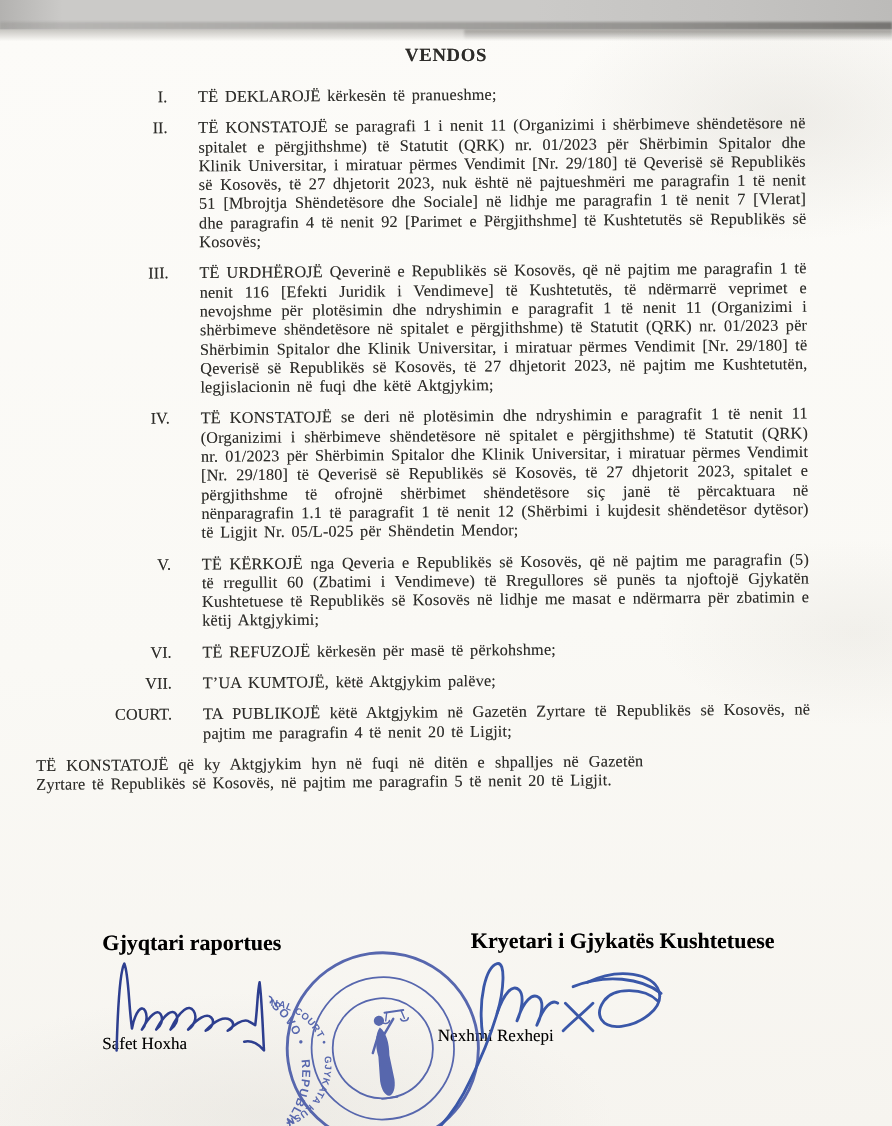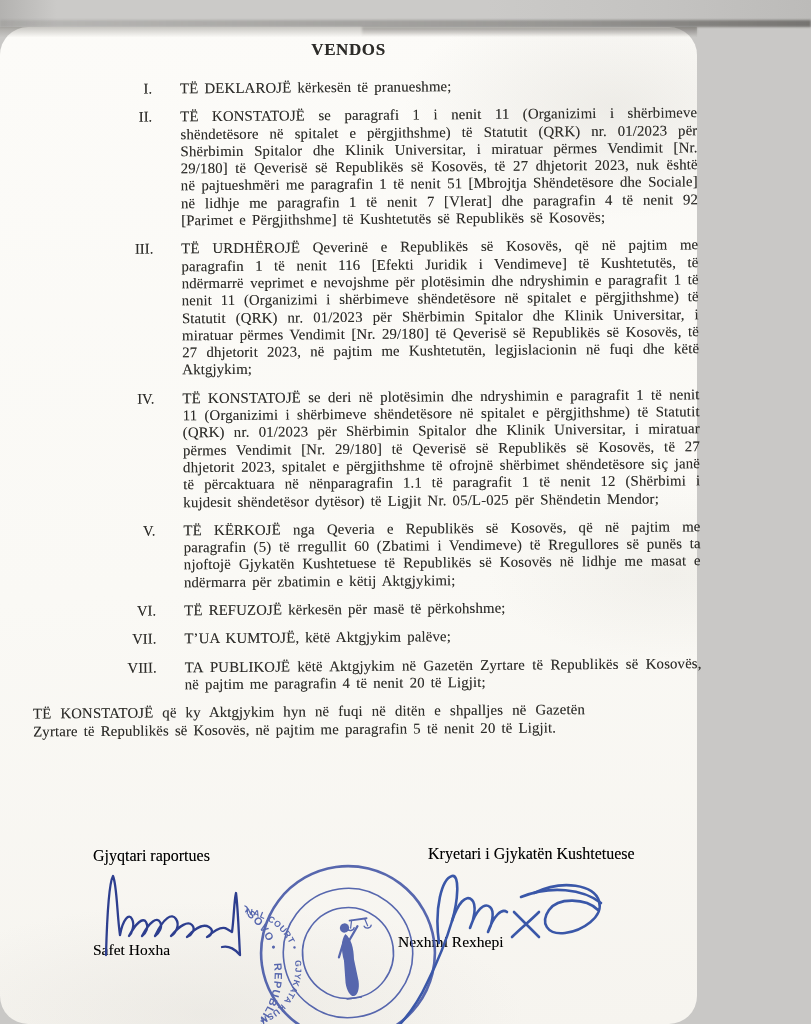--- a/index.html
+++ b/index.html
@@ -13,27 +13,26 @@
     position:absolute;top:0;left:0;width:811px;height:27px;
     background:linear-gradient(to right,#b3b2b0 0%,#cbcac8 7%,#cbcac8 60%,#c4c3c1 82%,#bcbbb9 100%);
   }
   .scan-band::after{
     content:"";position:absolute;left:0;top:20px;width:100%;height:7px;
     background:linear-gradient(to right,rgba(90,88,84,.15),rgba(90,88,84,.45) 70%,rgba(60,58,54,.55));
     filter:blur(1px);
   }
   
   .paper{
-    position:absolute;top:27px;left:0;width:697px;height:997px;
+    position:absolute;top:27px;left:0;width:811px;height:997px;
     background:
       radial-gradient(ellipse 300px 160px at 88% 8%, rgba(205,202,194,.30), transparent 70%),
       radial-gradient(ellipse 260px 120px at 96% 55%, rgba(210,207,199,.22), transparent 70%),
       radial-gradient(ellipse 420px 150px at 30% 99%, rgba(206,203,196,.25), transparent 75%),
       linear-gradient(176deg,#fcfbf8 0%,#faf9f5 55%,#f6f4ef 100%);
-    border-radius: 28px;
   }
   .fold-shadow{
     position:absolute;top:0;left:0;width:100%;height:14px;
     background:linear-gradient(to bottom,rgba(120,117,110,.40),rgba(120,117,110,0) 75%);
   }
   .fold-shadow2{
     position:absolute;top:0;left:52%;width:48%;height:9px;
     background:linear-gradient(to bottom,rgba(80,78,74,.35),transparent);
     filter:blur(1.2px);
   }
@@ -57,21 +56,21 @@
     font-size:14.8px;line-height:17.3px;
   }
   .item-text{
     margin-left:28px;width:552px;text-align:justify;
     font-size:14.8px;line-height:17.3px;
     word-spacing:2.2px;letter-spacing:.15px;
   }
   
   .sig-area{position:absolute;left:0;top:818px;width:811px;height:206px;}
   .sig-title{
-    position:absolute;font-weight:normal;font-size:16px;
+    position:absolute;font-weight:bold;font-size:20px;
     text-shadow:0 0 .6px rgba(45,44,41,.5);white-space:nowrap;
   }
   .sig-title.left{left:93px;top:2px;}
   .sig-title.right{left:428px;top:0;}
   .sig-name{
     position:absolute;font-size:15.5px;white-space:nowrap;
     text-shadow:0 0 .5px rgba(45,44,41,.45);
   }
   .sig-name.left{left:93px;top:96px;}
   .sig-name.right{left:398px;top:88px;}
@@ -120,32 +119,32 @@
       </div>
       <div class="item">
         <div class="item-numeral">VI.</div>
         <div class="item-text">TË REFUZOJË kërkesën për masë të përkohshme;</div>
       </div>
       <div class="item">
         <div class="item-numeral">VII.</div>
         <div class="item-text">T’UA KUMTOJË, këtë Aktgjykim palëve;</div>
       </div>
       <div class="item">
-        <div class="item-numeral">VIII.</div>
+        <div class="item-numeral">COURT.</div>
         <div class="item-text">TA PUBLIKOJË këtë Aktgjykim në Gazetën Zyrtare të Republikës së Kosovës, në pajtim me paragrafin 4 të nenit 20 të Ligjit;</div>
       </div>
       <div class="item">
         <div class="item-text">TË KONSTATOJË që ky Aktgjykim hyn në fuqi në ditën e shpalljes në Gazetën Zyrtare të Republikës së Kosovës, në pajtim me paragrafin 5 të nenit 20 të Ligjit.</div>
       </div>
     </div>
   </div>
 
   <div class="sig-area">
     <div class="sig-title left">Gjyqtari raportues</div>
-    <div class="sig-title right">Kryetari i Gjykatën Kushtetuese</div>
+    <div class="sig-title right">Kryetari i Gjykatës Kushtetuese</div>
 
     <svg class="sig-svg left" width="175" height="104" viewBox="0 0 175 104">
       <g fill="none" stroke="#2d3e8f" stroke-width="2.3" stroke-linecap="round" stroke-linejoin="round">
         <path d="M18,92 C19,55 21,20 25,13 C29,22 29,52 32,72
                  C35,56 41,50 44,56 C47,62 44,70 41,73
                  C48,60 55,54 58,59 C61,64 58,70 54,73
                  C62,58 69,54 72,59 C75,64 71,70 67,73
                  C76,54 84,50 88,56 C92,62 88,70 83,73
                  C92,62 100,58 104,62 C108,66 104,72 99,74
                  C108,64 116,61 121,64 C126,67 124,72 119,74

